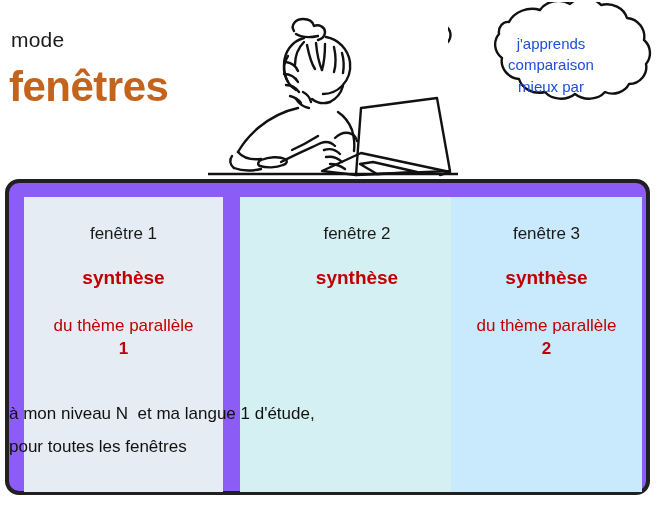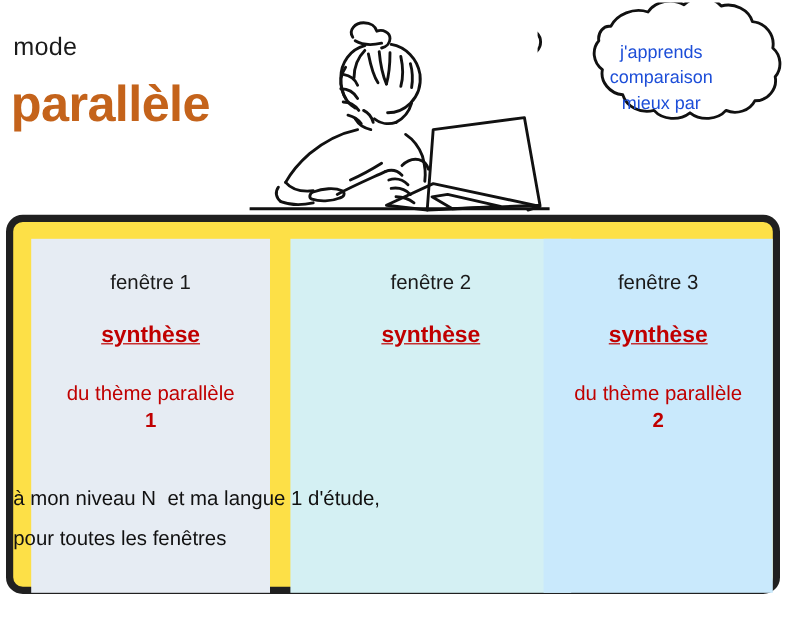--- a/index.html
+++ b/index.html
@@ -75,23 +75,23 @@
   #cloud-text div { white-space: nowrap; }
 
   
   #frame {
     position: absolute;
     left: 5px;
     top: 179px;
     width: 645px;
     height: 316px;
     box-sizing: border-box;
-    border: 6px solid #15803d;
+    border: 4px solid #15803d;
     border-radius: 14px;
-    background: #fde047;
+    background: #8b5cf6;
   }
 
   #columns {
     position: absolute;
     left: 15px;
     top: 14px;
     width: 618px;
     height: 295px;
   }
 
@@ -112,21 +112,20 @@
     color: #1a1a1a;
     line-height: 1;
   }
 
   .col-synthese {
     text-align: center;
     font-size: 19px;
     font-weight: bold;
     margin-top: 26px;
     line-height: 1;
-    text-decoration: underline;
   }
 
   .col-desc {
     text-align: center;
     font-size: 17px;
     margin-top: 28px;
     line-height: 1.35;
     padding: 0 4px;
   }
   .col-desc .emph { font-weight: bold; }
@@ -145,21 +144,21 @@
   }
   #caption div { white-space: pre; }
 </style>
 </head>
 <body>
 
 <div id="header">
 
   <div id="mode-label">mode</div>
 
-  <div id="mode-title" style="color: rgb(196, 99, 27);">parallèle</div>
+  <div id="mode-title" style="color: rgb(196, 99, 27);">fenêtres</div>
 
   <div id="illustration">
     <svg width="250" height="175" viewBox="0 0 250 175" fill="none" stroke="#111111" stroke-width="2.4" stroke-linecap="round" stroke-linejoin="round">
 
       <path d="M86 27c-4-6 2-12 9-12 6 0 10 3 11 7 5-2 11 1 11 6 0 4-3 7-7 8"></path>
       <path d="M88 30c5 3 13 4 22 2"></path>
 
       <path d="M96 34c-12 3-20 14-20 27 0 6 1 12 4 17"></path>
       <path d="M118 33c12 2 22 12 24 25 1 9-2 18-8 24-5 5-12 8-19 8"></path>
 

